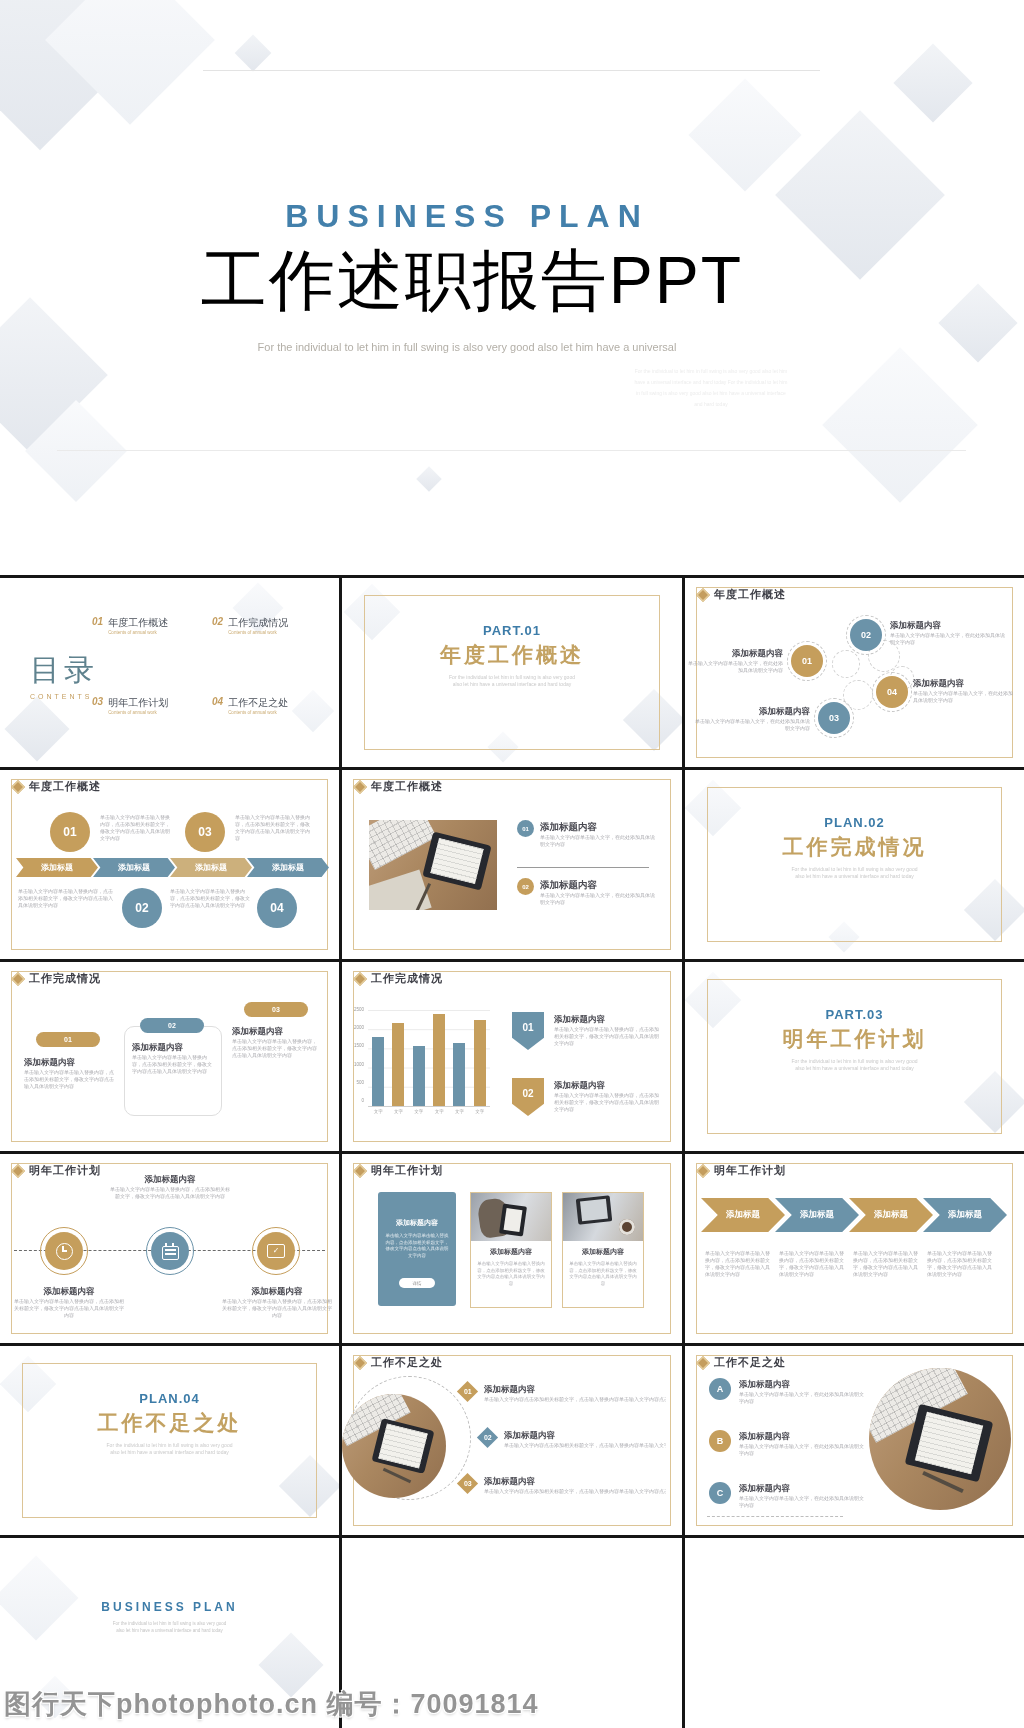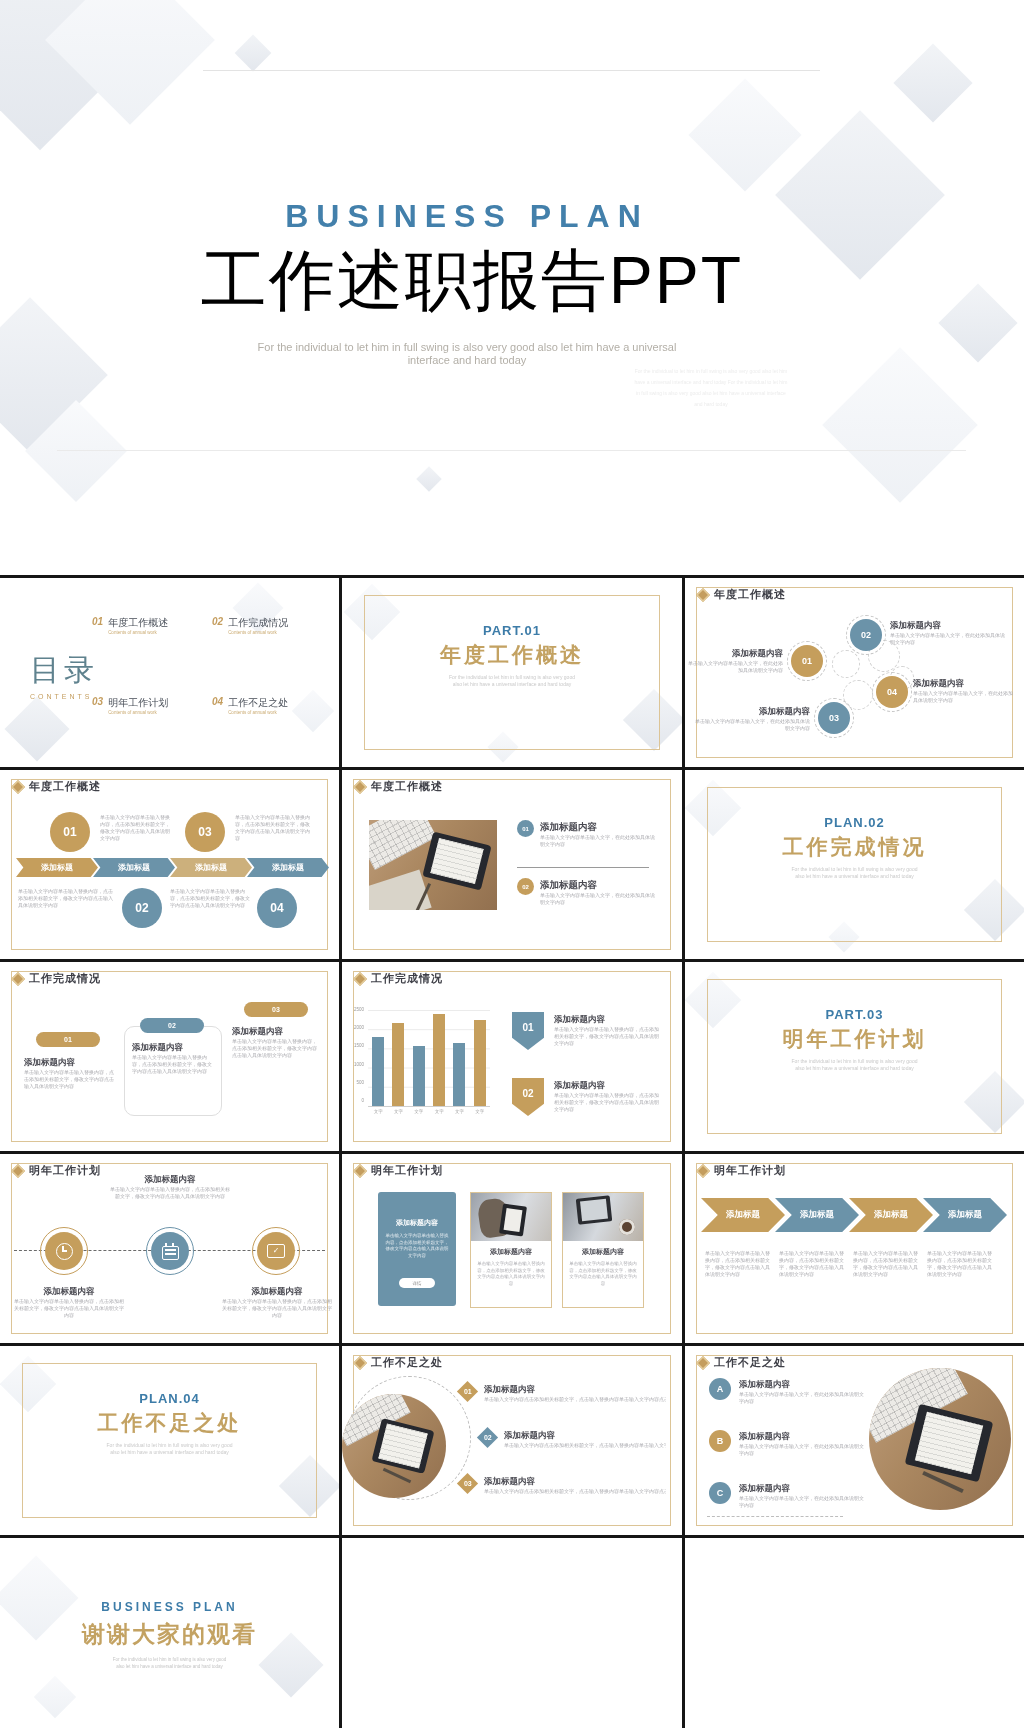--- a/index.html
+++ b/index.html
@@ -121,21 +121,20 @@
     <div class="cube light" style="left:40px;top:415px;width:72px;height:72px;"></div>
     <div class="cube light" style="left:845px;top:370px;width:110px;height:110px;"></div>
     <div class="cube" style="left:950px;top:295px;width:56px;height:56px;"></div>
     <div class="cube" style="left:420px;top:470px;width:18px;height:18px;"></div>
     <div class="hline" style="left:203px;top:70px;width:617px;"></div>
     <div class="hline" style="left:57px;top:450px;width:909px;background:#eaeaea;"></div>
     <div class="hero-kicker">BUSINESS PLAN</div>
     <div class="hero-title">工作述职报告PPT</div>
     <div class="hero-sub">
       <div>For the individual to let him in full swing is also very good also let him have a universal</div>
-      <div>interface and hard today</div>
     </div>
     <div class="faint-par">For the individual to let him in full swing is also very good also let him have a universal interface and hard today For the individual to let him in full swing is also very good also let him have a universal interface and hard today</div>
   </div>
 
   <div class="grid">
 
     <div class="cell">
       <div class="cube light" style="left:240px;top:12px;width:36px;height:36px;"></div>
       <div class="cube" style="left:14px;top:128px;width:46px;height:46px;"></div>
       <div class="cube light" style="left:298px;top:118px;width:30px;height:30px;"></div>
@@ -552,25 +551,25 @@
         </div>
       </div>
     </div>
 
     <div class="cell">
       <div class="cube light" style="left:6px;top:30px;width:60px;height:60px;"></div>
       <div class="cube" style="left:268px;top:104px;width:46px;height:46px;"></div>
       <div class="cube light" style="left:40px;top:144px;width:30px;height:30px;"></div>
       <div class="ctr" style="position:absolute;left:0;right:0;top:62px;">
         <div style="font-size:12px;font-weight:bold;color:#3d7ca8;letter-spacing:3px;">BUSINESS PLAN</div>
-        <div style="font-size:23px;font-weight:bold;color:#c3a262;letter-spacing:2px;margin-top:5px;">谢谢大家的观看</div>
         <div style="font-size:4.5px;line-height:6.5px;color:#c4c4c4;margin:7px auto 0;width:210px;">
           <span>For the individual to let him in full swing is also very good</span><br>
           <span>also let him have a universal interface and hard today</span>
         </div>
       </div>
     </div>
 
     <div class="cell"></div>
     <div class="cell"></div>
   </div>
 
+  <div class="watermark">图行天下photophoto.cn 编号：70091814</div>
 </div>
 
 </body></html>

